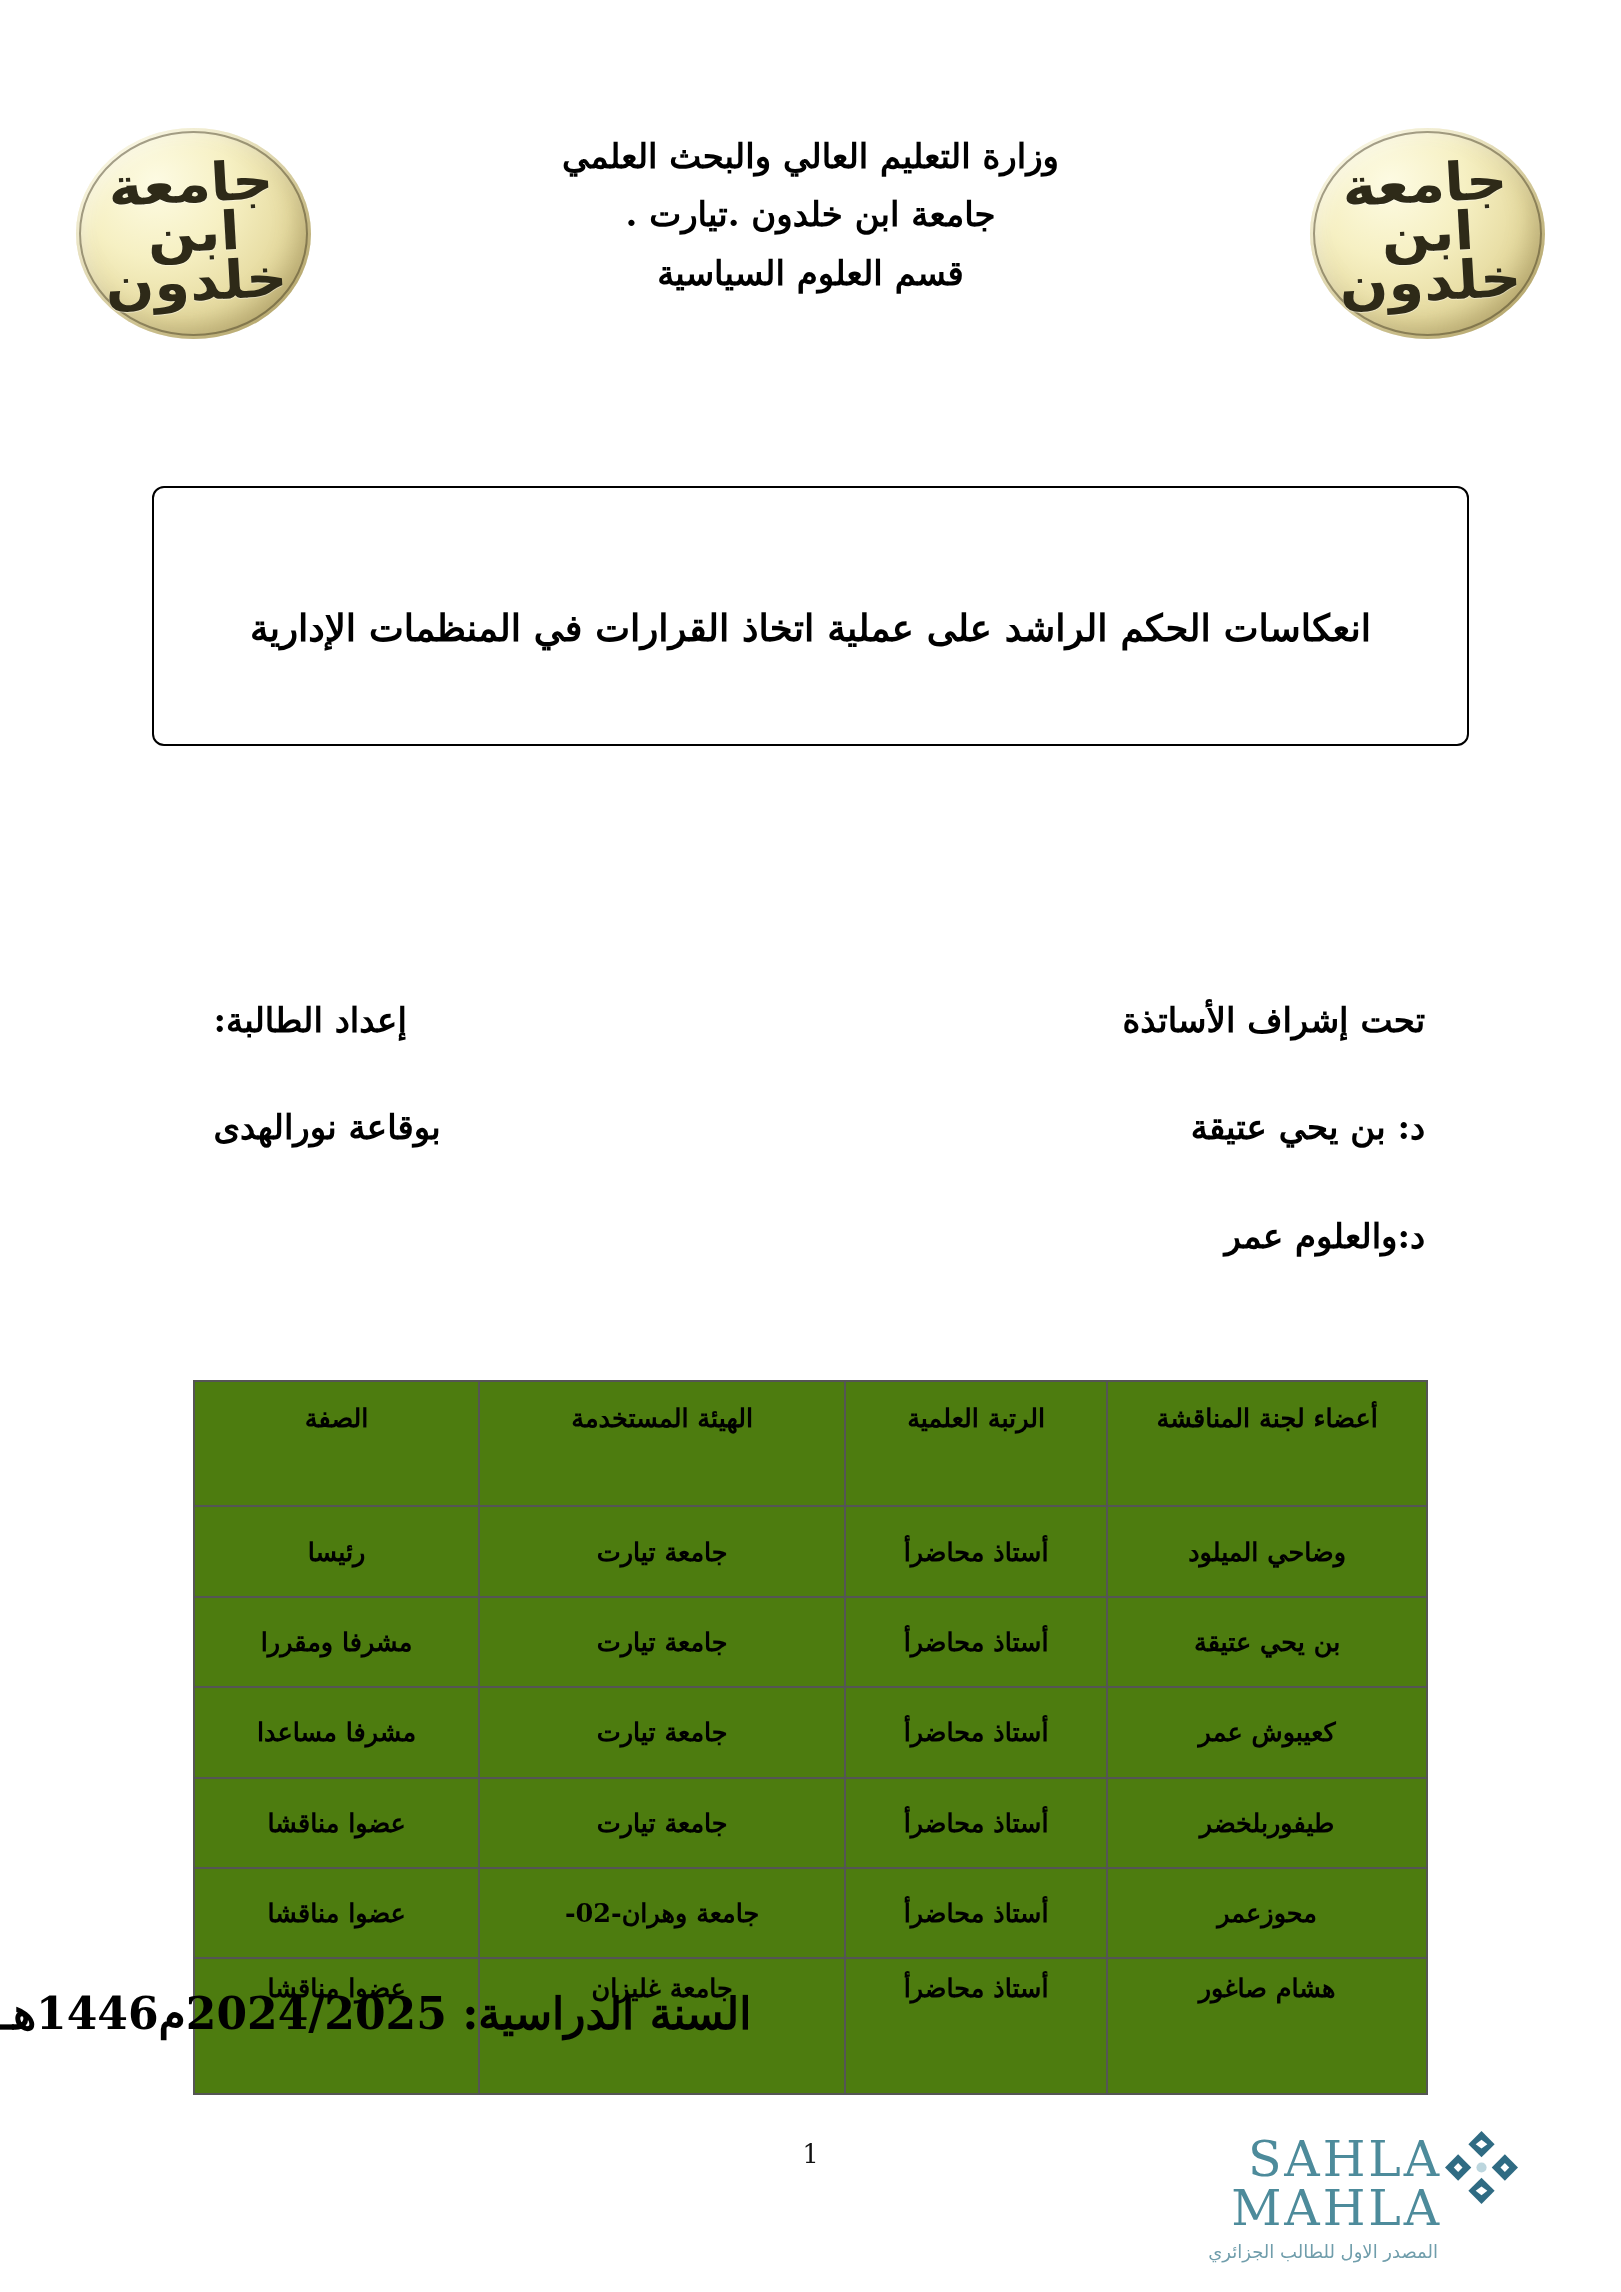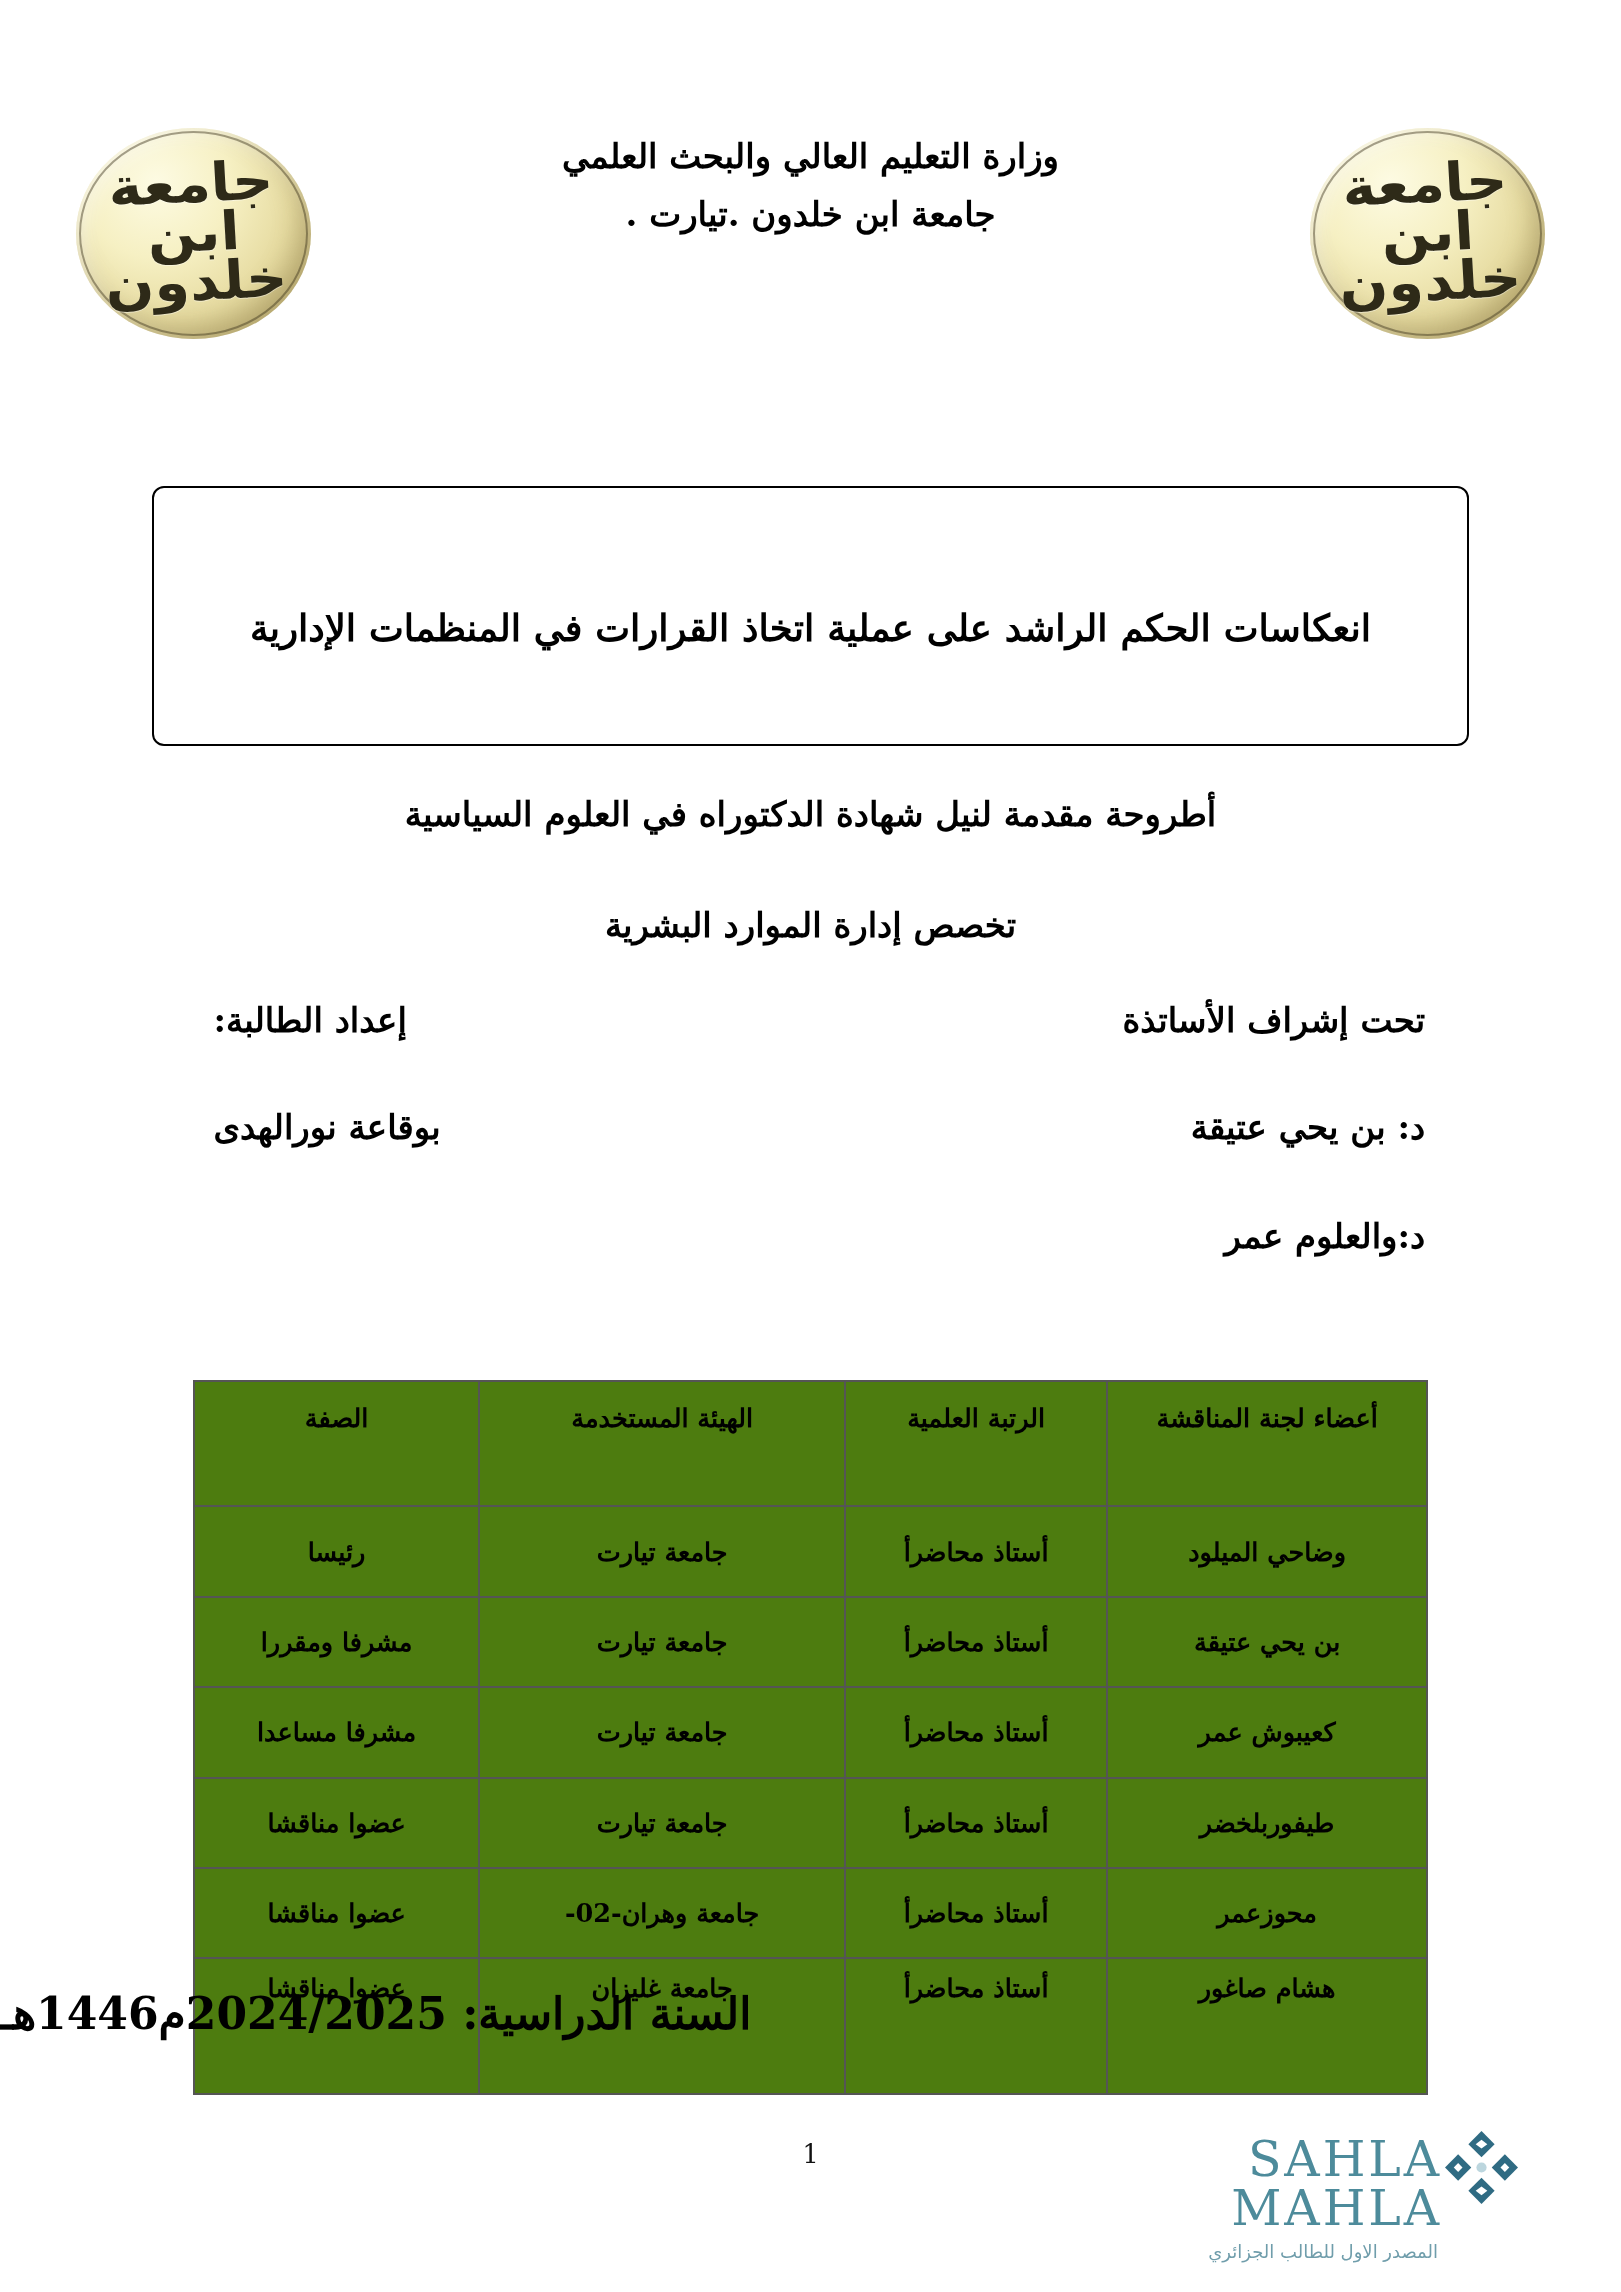--- a/index.html
+++ b/index.html
@@ -254,31 +254,28 @@
     </div>
 
     <div class="logo left">
       <div class="ring"></div>
       <div class="calli">جامعة ابن خلدون</div>
     </div>
 
     <div class="header-text">
       <div>وزارة التعليم العالي والبحث العلمي</div>
       <div>جامعة ابن خلدون .تيارت .</div>
+      <div>قسم العلوم السياسية</div>
     </div>
   </div>
 
   <div class="title-box">
     <div class="title-text">انعكاسات الحكم الراشد على عملية اتخاذ القرارات في المنظمات الإدارية</div>
   </div>
 
-  <div class="subtitle">
-    <div class="line1">أطروحة مقدمة لنيل شهادة الدكتوراه في العلوم السياسية</div>
-    <div class="line2">تخصص إدارة الموارد البشرية</div>
-  </div>
 
   <div class="credits">
     <div class="credits-row">
       <div class="credits-col supervisor">
         <span>تحت إشراف الأساتذة</span>
         <span class="val">د: بن يحي عتيقة</span>
         <span class="val2">د:والعلوم عمر</span>
       </div>
       <div class="credits-col student">
         <span>إعداد الطالبة:</span>

